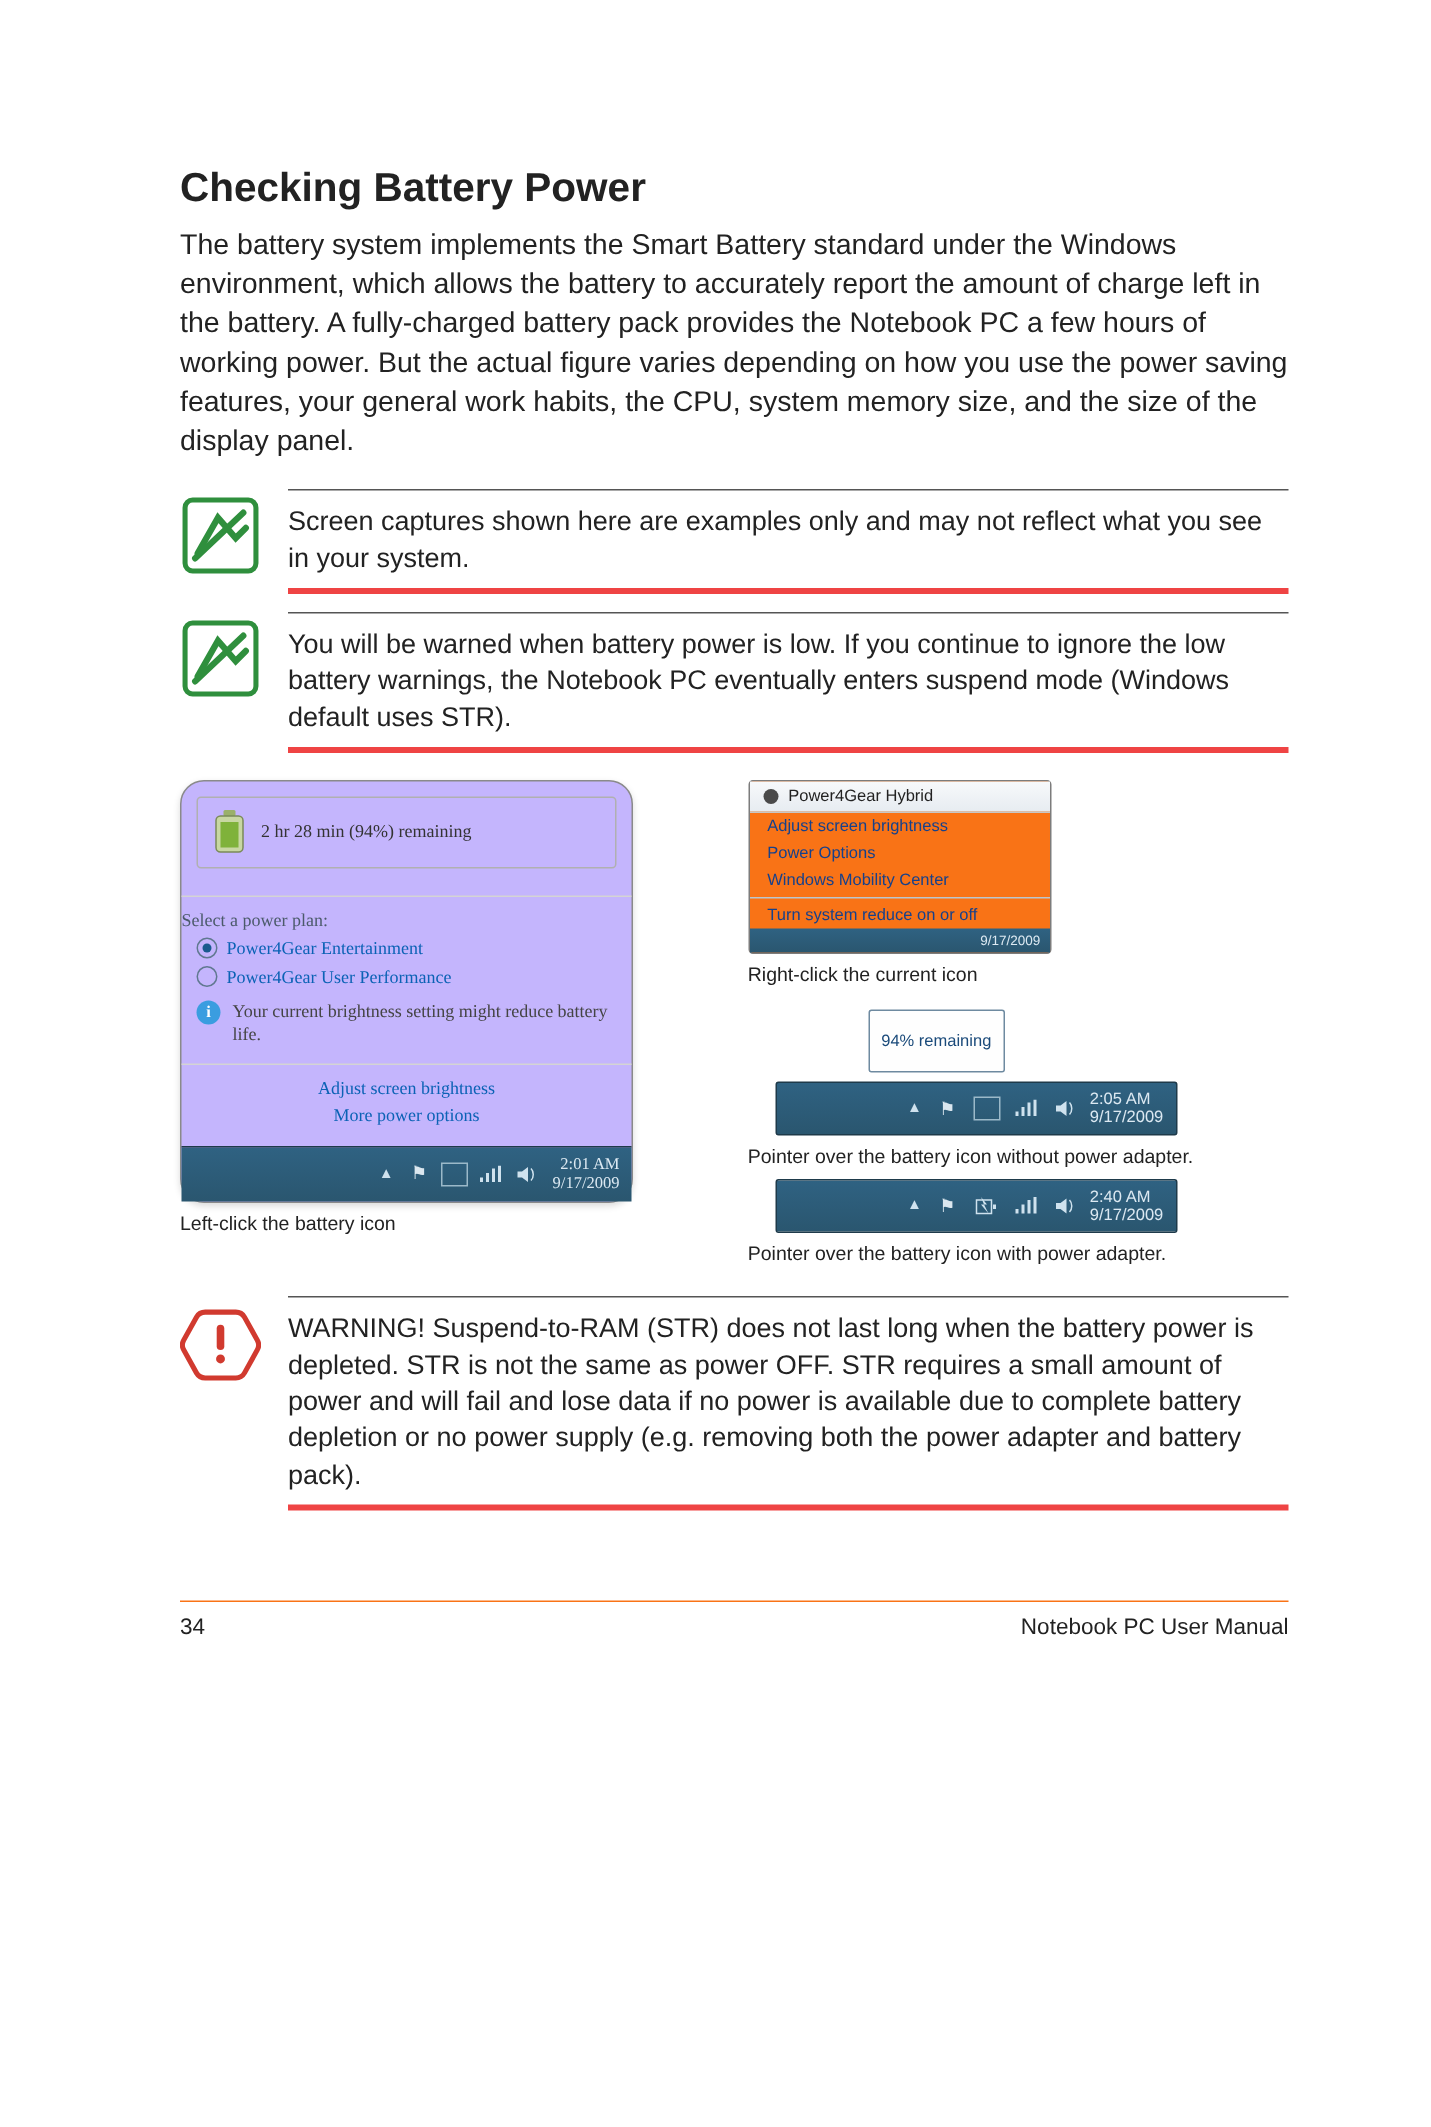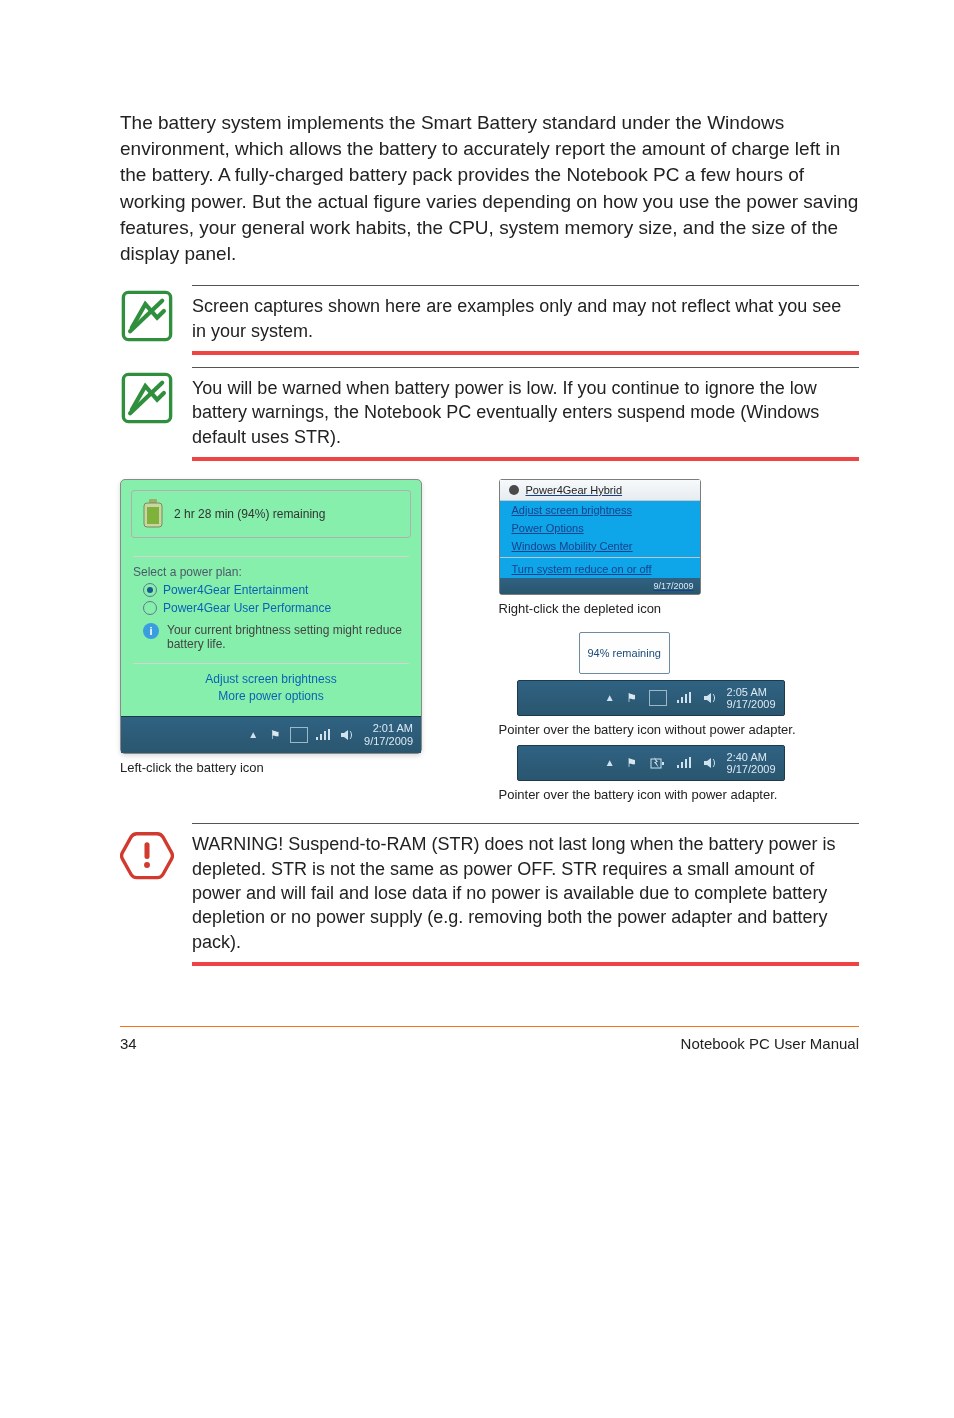--- a/index.html
+++ b/index.html
@@ -52,28 +52,29 @@
   .fig-col { flex: 1; }
   .caption {
     font-size: 13px;
     color: #222;
     margin-top: 6px;
     line-height: 1.3;
   }
   
   .win-popup {
     border: 1px solid #8a8a8a;
-    border-radius: 5px;
-    background: #86efac;
+    border-radius: 16px;
+    background: #c4b5fd;
     width: 300px;
     box-shadow: 0 2px 5px rgba(0,0,0,.15);
     font-size: 12px;
     color: #333;
-  }
-  .win-popup .pad { padding: 10px 12px; }
+    font-family: Liberation Serif, serif;
+  }
+  .win-popup .pad { padding: 10px 0; }
   .win-popup .topbox {
     border: 1px solid #b0b0b0;
     border-radius: 3px;
     margin: 10px 10px 0 10px;
     padding: 8px 10px;
     display: flex;
     align-items: center;
     gap: 10px;
   }
   .divider { height:1px; background:#d4d4d4; margin:8px 0; }
@@ -102,24 +103,23 @@
   .tray-icons { display:flex; gap:6px; align-items:center; }
   .ticon {
     width:18px; height:16px; display:flex; align-items:center; justify-content:center;
     color:#dbe7ef; font-size:12px;
   }
   .ticon.box { border:1px solid #9bb9c9; width:16px; height:14px; }
   .chevron { font-size:10px; color:#cfe2ee; }
   
   .win-small {
     width: 200px;
-    border:1px solid #7c7c7c; border-radius:3px; background:#0ea5e9;
+    border:1px solid #7c7c7c; border-radius:3px; background:#f97316;
     font-size:11px; color:#16418c;
     margin-bottom:4px;
-    text-decoration:underline;
   }
   .win-small .titlebar {
     background: linear-gradient(#f7f9fb,#e7ecf1);
     padding:4px 8px; display:flex; align-items:center; gap:6px;
     color:#1c1c1c; font-size:11px;
     border-bottom:1px solid #c7c7c7;
   }
   .win-small .row { padding:3px 12px; }
   .win-small .sep { height:1px; background:#bcc6ce; margin:2px 0; }
   .tray-short {
@@ -143,20 +143,21 @@
     margin-top: 60px;
     padding-top: 8px;
     font-size: 15px;
   }
 </style>
 </head>
 <body>
 
 <div class="page">
 
+  <h2 class="heading">Checking Battery Power</h2>
 
   <p class="body">The battery system implements the Smart Battery standard under the Windows environment, which allows the battery to accurately report the amount of charge left in the battery. A fully-charged battery pack provides the Notebook PC a few hours of working power. But the actual figure varies depending on how you use the power saving features, your general work habits, the CPU, system memory size, and the size of the display panel.</p>
 
   <div class="note-row">
     <svg class="note-icon" viewBox="0 0 64 64">
       <rect x="4" y="4" width="56" height="56" rx="6" fill="none" stroke="#2f8f3d" stroke-width="4"></rect>
       <path d="M14 46 L30 18 L44 34 L52 26" fill="none" stroke="#2f8f3d" stroke-width="5" stroke-linecap="round"></path>
       <path d="M12 50 L50 14" stroke="#2f8f3d" stroke-width="5" stroke-linecap="round"></path>
     </svg>
     <div class="note-content">Screen captures shown here are examples only and may not reflect what you see in your system.</div>
@@ -241,21 +242,21 @@
         </div>
         <div class="row">Adjust screen brightness</div>
         <div class="row">Power Options</div>
         <div class="row">Windows Mobility Center</div>
         <div class="sep"></div>
         <div class="row">Turn system reduce on or off</div>
         <div style="height:16px; background:linear-gradient(#2f6282,#2a566f); display:flex; justify-content:flex-end; align-items:center; padding:0 6px;">
           <span style="color:#dce9f2; font-size:9px;">9/17/2009</span>
         </div>
       </div>
-      <div class="caption">Right-click the depleted icon</div>
+      <div class="caption">Right-click the current icon</div>
 
       <div style="margin-top:14px;">
         <span class="tooltip-box">94% remaining</span>
       </div>
       <div class="tray-short">
         <span class="chevron">▲</span>
         <span class="ticon">⚑</span>
         <span class="ticon box"></span>
         <span class="ticon">
           <svg width="16" height="12" viewBox="0 0 16 12">

